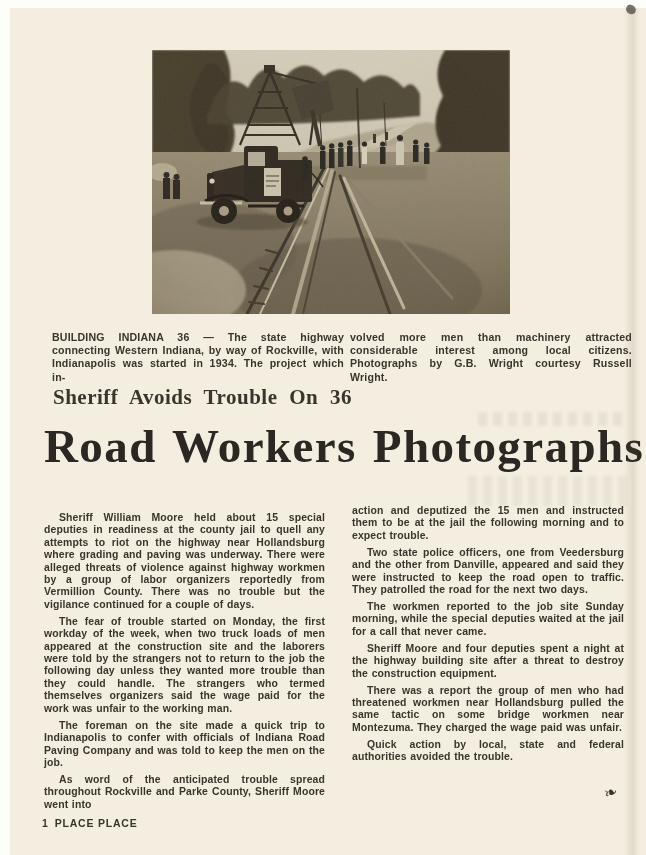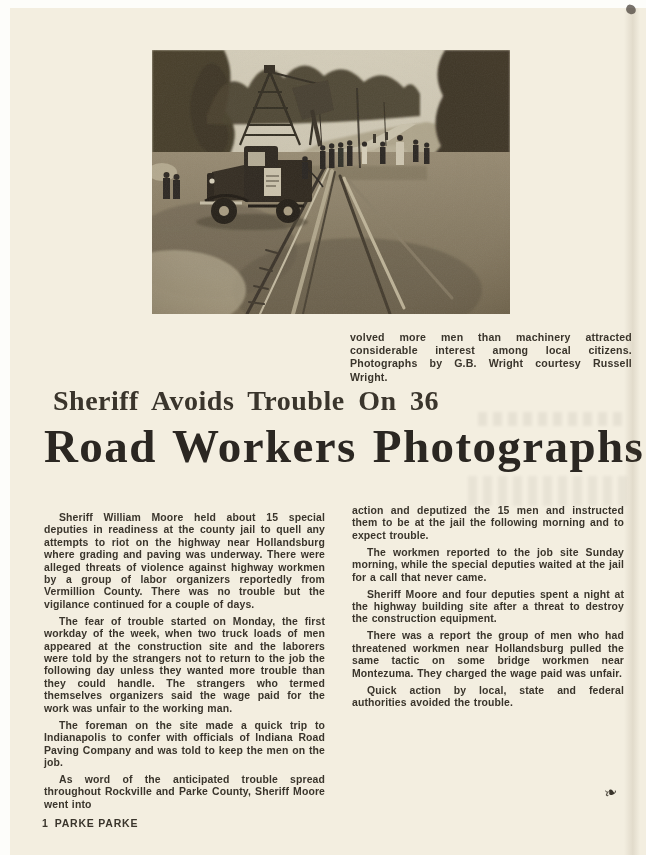--- a/index.html
+++ b/index.html
@@ -25,21 +25,21 @@
   }
   .caption{
     position:absolute;top:323px;
     font-size:10.6px;line-height:13.2px;font-weight:bold;letter-spacing:.2px;word-spacing:1px;
     text-align:justify;color:var(--ink,#3a352c);
   }
   .caption-left{left:42px;width:292px;}
   .caption-right{left:340px;width:282px;}
   .kicker{
     position:absolute;left:43px;top:377px;
-    font-family:"Liberation Serif",serif;font-weight:bold;font-size:28px;
+    font-family:"Liberation Serif",serif;font-weight:bold;font-size:21px;
     letter-spacing:.5px;word-spacing:6px;color:var(--ink,#33302a);white-space:nowrap;
   }
   .headline{
     position:absolute;left:34px;top:413px;margin:0;
     font-family:"Liberation Serif",serif;font-weight:bold;font-size:47px;line-height:1.1;
     letter-spacing:1.4px;word-spacing:3px;color:var(--headline-ink,#2b2722);white-space:nowrap;
   }
   .col{position:absolute;color:var(--ink,#3a352c);}
   .col-left{left:34px;top:504px;width:281px;}
   .col-right{left:342px;top:497px;width:272px;}
@@ -192,43 +192,45 @@
       <rect x="272" y="98" width="5.5" height="16" fill="#2c2721"></rect>
         <circle cx="274.7" cy="95" r="2.6" fill="#2c2721"></circle>
       <rect x="221" y="84" width="3" height="9" fill="#3a342a"></rect>
       <rect x="233" y="82" width="3" height="8" fill="#3a342a"></rect>
     </g>
 
     <rect x="0" y="0" width="358" height="264" fill="url(#vign)"></rect>
     <rect x="0" y="0" width="358" height="264" filter="url(#grain)" opacity="0.55"></rect>
   </svg>
 
+  <div class="caption caption-left">BUILDING INDIANA 36 — The state highway connecting Western Indiana, by way of Rockville, with Indianapolis was started in 1934. The project which in-</div>
   <div class="caption caption-right">volved more men than machinery attracted considerable interest among local citizens. Photographs by G.B. Wright courtesy Russell Wright.</div>
 
   <div class="kicker">Sheriff Avoids Trouble On 36</div>
   <h1 class="headline">Road Workers Photographs</h1>
 
   <div class="ghost ghost-a"></div>
   <div class="ghost ghost-b"></div>
 
   <div class="col col-left">
     <p>Sheriff William Moore held about 15 special deputies in readiness at the county jail to quell any attempts to riot on the highway near Hollandsburg where grading and paving was underway. There were alleged threats of violence against highway workmen by a group of labor organizers reportedly from Vermillion County. There was no trouble but the vigilance continued for a couple of days.</p>
     <p>The fear of trouble started on Monday, the first workday of the week, when two truck loads of men appeared at the construction site and the laborers were told by the strangers not to return to the job the following day unless they wanted more trouble than they could handle. The strangers who termed themselves organizers said the wage paid for the work was unfair to the working man.</p>
     <p>The foreman on the site made a quick trip to Indianapolis to confer with officials of Indiana Road Paving Company and was told to keep the men on the job.</p>
     <p>As word of the anticipated trouble spread throughout Rockville and Parke County, Sheriff Moore went into</p>
   </div>
   <div class="col col-right">
     <p class="flush">action and deputized the 15 men and instructed them to be at the jail the following morning and to expect trouble.</p>
+    <p>Two state police officers, one from Veedersburg and the other from Danville, appeared and said they were instructed to keep the road open to traffic. They patrolled the road for the next two days.</p>
     <p>The workmen reported to the job site Sunday morning, while the special deputies waited at the jail for a call that never came.</p>
     <p>Sheriff Moore and four deputies spent a night at the highway building site after a threat to destroy the construction equipment.</p>
     <p>There was a report the group of men who had threatened workmen near Hollandsburg pulled the same tactic on some bridge workmen near Montezuma. They charged the wage paid was unfair.</p>
     <p>Quick action by local, state and federal authorities avoided the trouble.</p>
   </div>
 
   <div class="ornament">❧</div>
 
   <div class="footer">
-    <span>1</span><span>PARKE PARKE</span>
+    <span>1</span><span>PLACE PLACE</span>
   </div>
 
   <div class="crease"></div>
   <div class="speck"></div>
 </div>
 
 </body></html>

